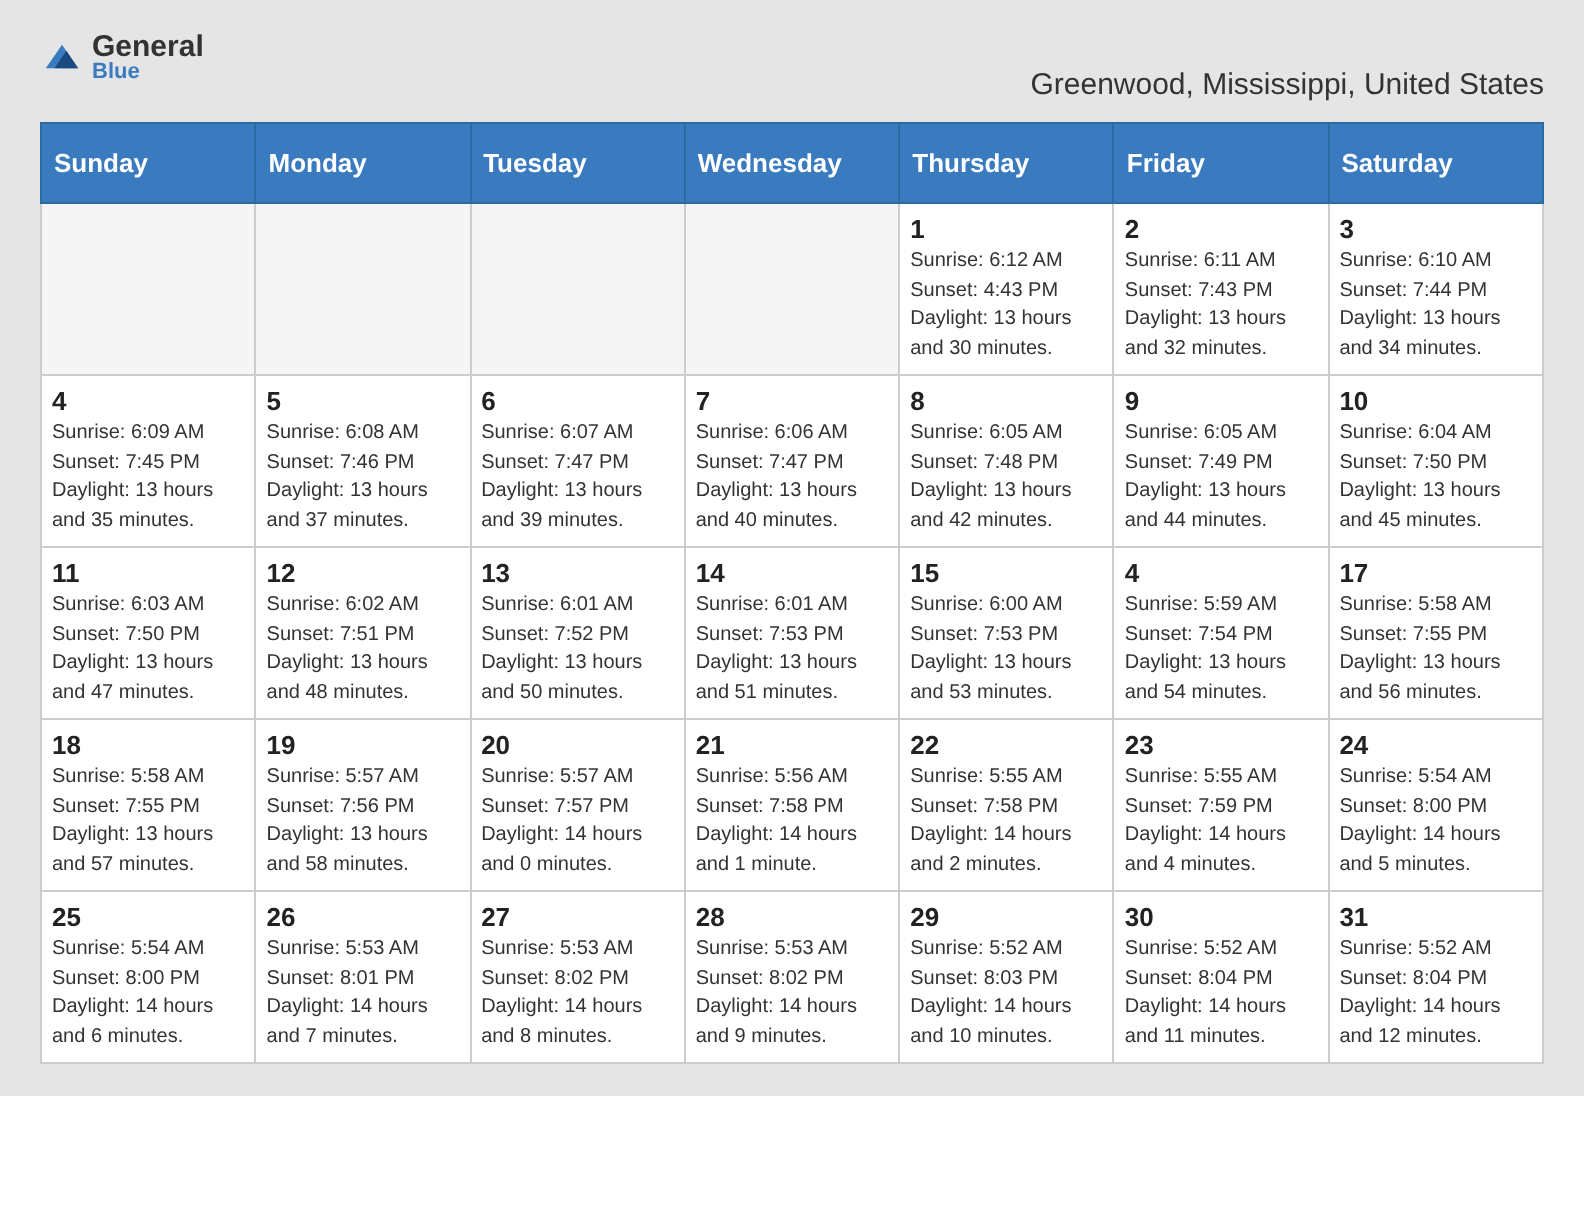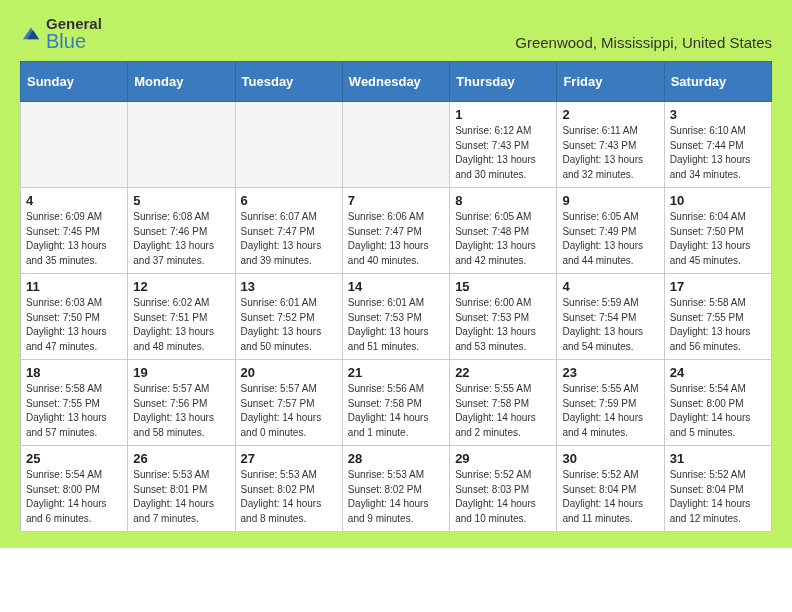--- a/index.html
+++ b/index.html
@@ -5,21 +5,21 @@
     * { box-sizing: border-box; margin: 0; padding: 0; }
     body {
       font-family: Arial, sans-serif;
       background: #fff;
       width: 792px;
       min-height: 612px;
       padding: 0;
     }
     .page {
       width: 792px;
-      background: #bef264;
+      background: #e5e5e5;
       padding: 16px 20px 16px 20px;
     }
     .header {
       display: flex;
       justify-content: space-between;
       align-items: flex-start;
       margin-bottom: 10px;
     }
     .logo {
       display: flex;
@@ -29,22 +29,22 @@
       display: flex;
       flex-direction: column;
       line-height: 1;
     }
     .logo-general {
       font-size: 15px;
       font-weight: bold;
       color: #333;
     }
     .logo-blue {
-      font-size: 20px;
-      font-weight: normal;
+      font-size: 11px;
+      font-weight: bold;
       color: #3a7abf;
     }
     .logo-icon {
       width: 22px;
       height: 22px;
       margin-right: 4px;
     }
     .title-block {
       text-align: right;
     }
@@ -135,21 +135,21 @@
     </thead>
     <tbody id="calendar-body">
     <tr>
           <td class="empty"></td>
           <td class="empty"></td>
           <td class="empty"></td>
           <td class="empty"></td>
           <td>
             <span class="day-num">1</span>
             <div class="day-info">Sunrise: 6:12 AM
-Sunset: 7:43 PM
+Sunset: 4:43 PM
 Daylight: 13 hours
 and 30 minutes.</div>
           </td>
           <td>
             <span class="day-num">2</span>
             <div class="day-info">Sunrise: 6:11 AM
 Sunset: 7:43 PM
 Daylight: 13 hours
 and 32 minutes.</div>
           </td>

